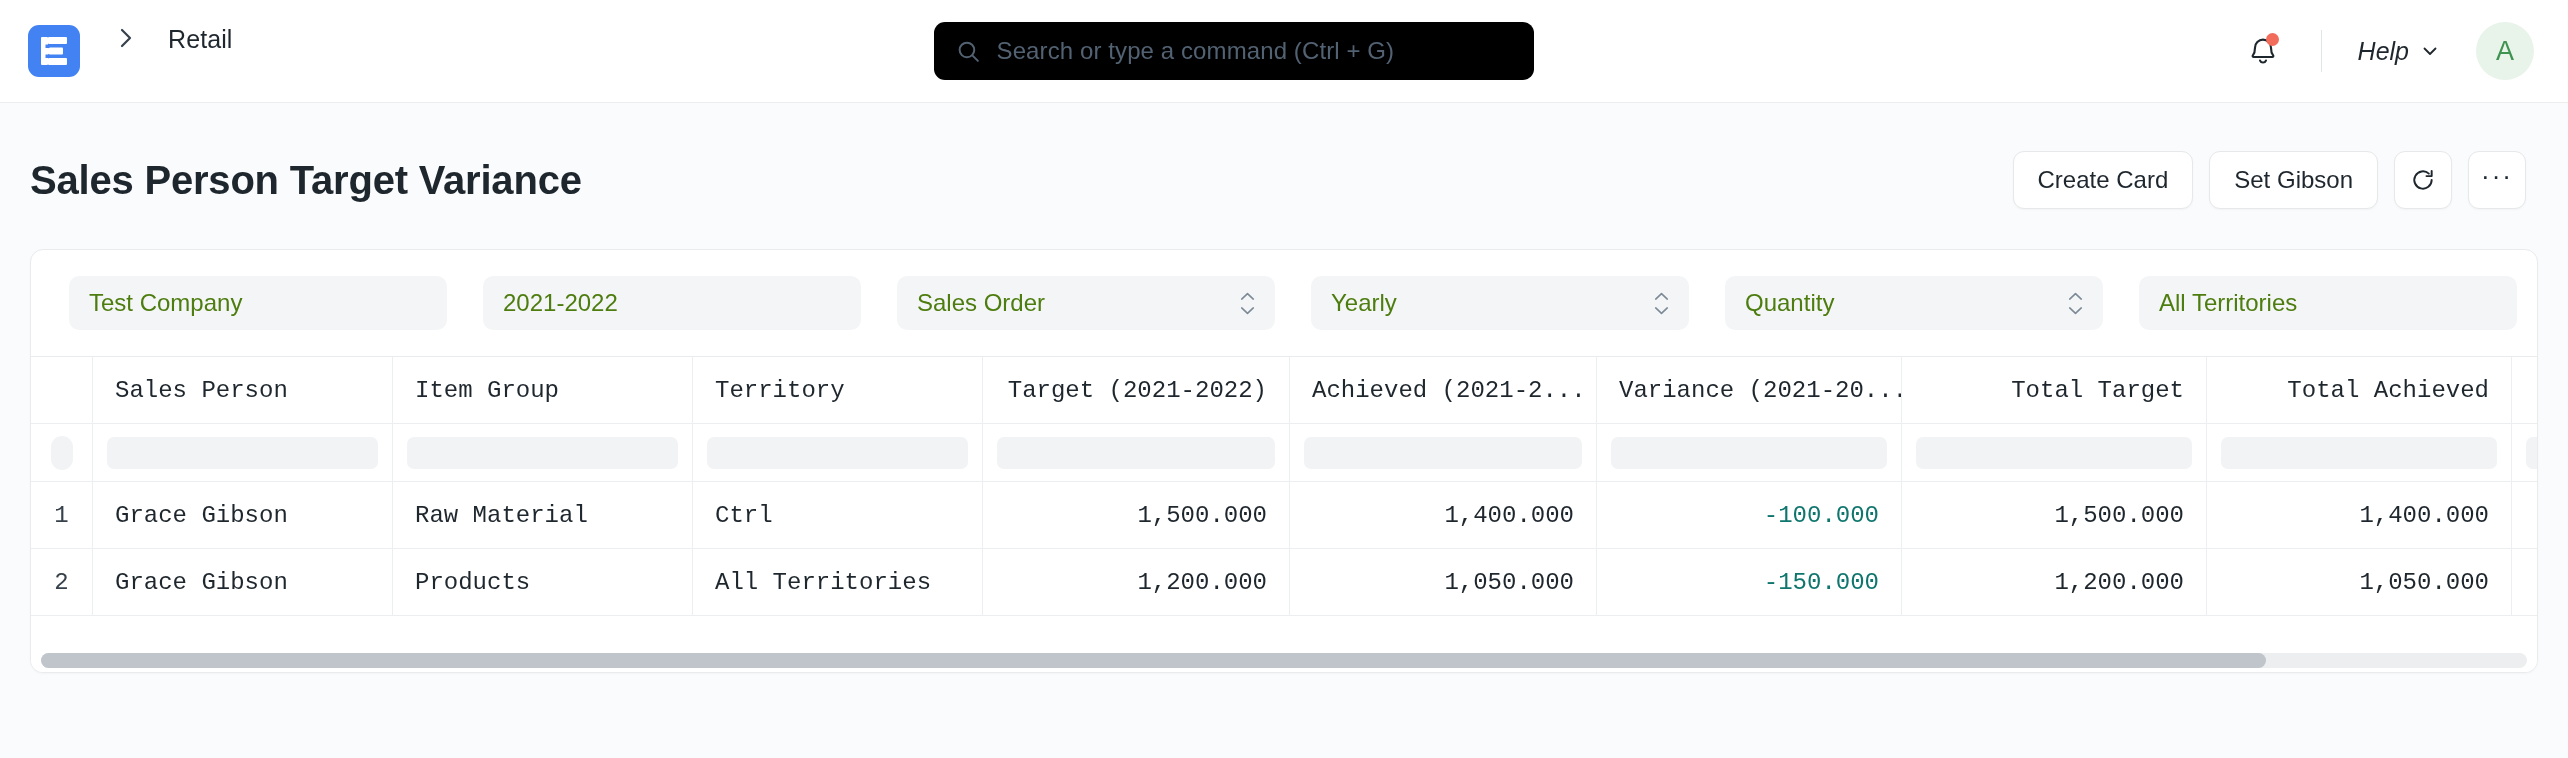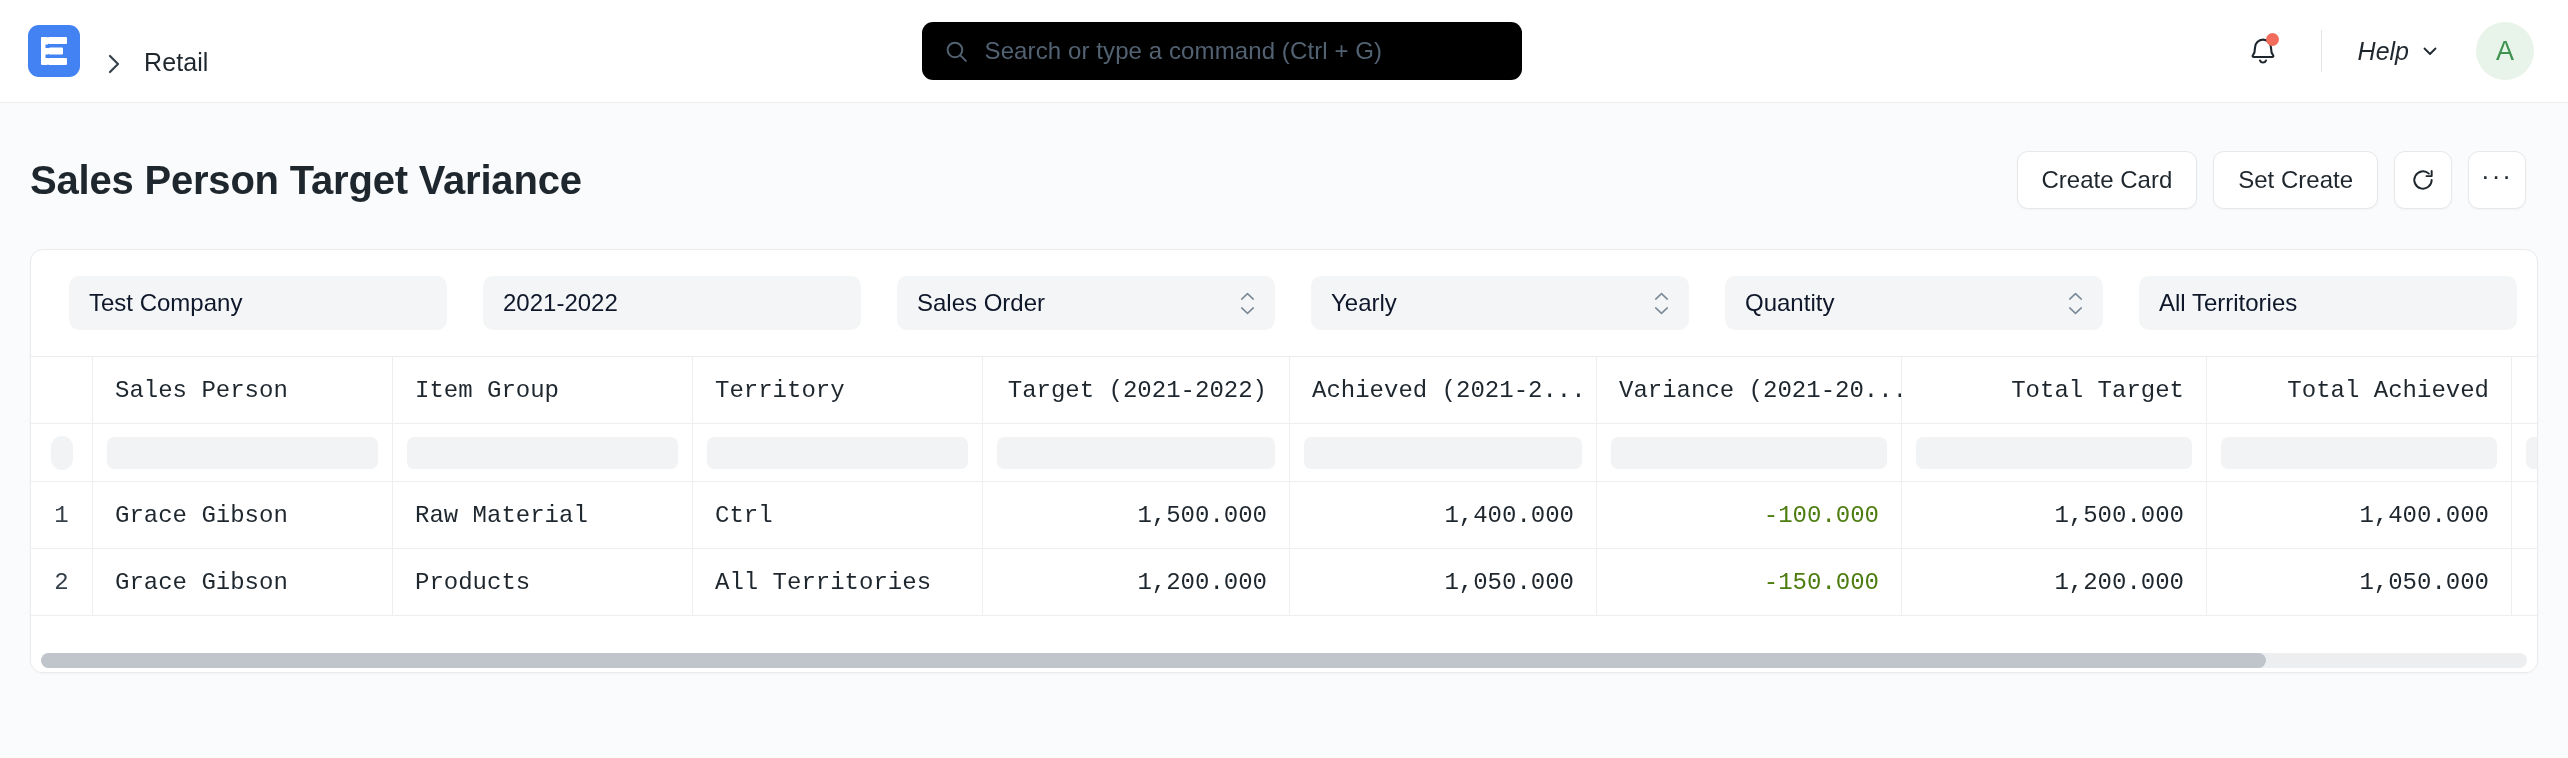--- a/index.html
+++ b/index.html
@@ -16,21 +16,21 @@
   .navbar {
     height: 103px;
     width: 100%;
     background: #ffffff;
     border-bottom: 1px solid #ededed;
     display: flex;
     align-items: center;
     padding: 0 34px 0 28px;
     position: relative;
   }
-  .nav-left { display: flex; align-items: flex-end; gap: 0; flex: 0 0 auto; }
+  .nav-left { display: flex; align-items: flex-start; gap: 12px; flex: 0 0 auto; }
   .app-logo {
     width: 52px; height: 52px;
     background: #4282f2;
     border-radius: 11px;
     display: flex; align-items: center; justify-content: center;
     flex: 0 0 auto;
   }
   .app-logo svg { display: block; }
   .breadcrumb-sep {
     margin: 0 22px 0 26px;
@@ -160,21 +160,21 @@
     padding: 26px 30px 26px 38px;
   }
   .filter-field {
     height: 54px;
     background: #f4f5f6;
     border-radius: 10px;
     display: flex;
     align-items: center;
     padding: 0 20px;
     font-size: 24px;
-    color: #0f172a;
+    color: #4d7c0f;
     cursor: pointer;
     flex: 0 0 auto;
     position: relative;
   }
   .filter-field.w1 { width: 378px; }
   .filter-field.w2 { width: 378px; }
   .filter-field.w3 { width: 378px; }
   .filter-field.w4 { width: 378px; }
   .filter-field.w5 { width: 378px; }
   .filter-field.w6 { width: 378px; }
@@ -210,21 +210,21 @@
     padding: 0 22px;
     border-right: 1px solid #eceef0;
     font-size: 24px;
     color: #1f272e;
     height: 66px;
     white-space: nowrap;
     overflow: hidden;
     flex: 0 0 auto;
   }
   .dt-cell.num { justify-content: flex-end; }
-  .dt-cell.neg { color: #4d7c0f; }
+  .dt-cell.neg { color: #0f766e; }
   .c-idx   { width: 62px;  padding: 0; justify-content: center; color: #36414c; }
   .c-sp    { width: 300px; }
   .c-ig    { width: 300px; }
   .c-terr  { width: 290px; }
   .c-tgt   { width: 307px; }
   .c-ach   { width: 307px; }
   .c-var   { width: 305px; }
   .c-ttgt  { width: 305px; }
   .c-tach  { width: 305px; }
   .c-extra { width: 200px; }
@@ -335,21 +335,21 @@
   </div>
 </div>
 
 <div class="page">
 
   <div class="page-head">
     <div class="page-title">Sales Person Target Variance</div>
 
     <div class="head-actions">
       <button class="btn">Create Card</button>
-      <button class="btn">Set Create</button>
+      <button class="btn">Set Gibson</button>
       <button class="btn btn-icon">
         <span style="display:flex;">
           <svg width="26" height="26" viewBox="0 0 24 24" fill="none" aria-hidden="true">
             <path d="M20 12a8 8 0 1 1-2.6-5.9" stroke="#1f272e" stroke-width="1.8" stroke-linecap="round"></path>
             <path d="M20 3.6V8.4h-4.8" stroke="#1f272e" stroke-width="1.8" stroke-linecap="round" stroke-linejoin="round"></path>
           </svg>
         </span>
       </button>
       <button class="btn btn-icon btn-dots">···</button>
     </div>

